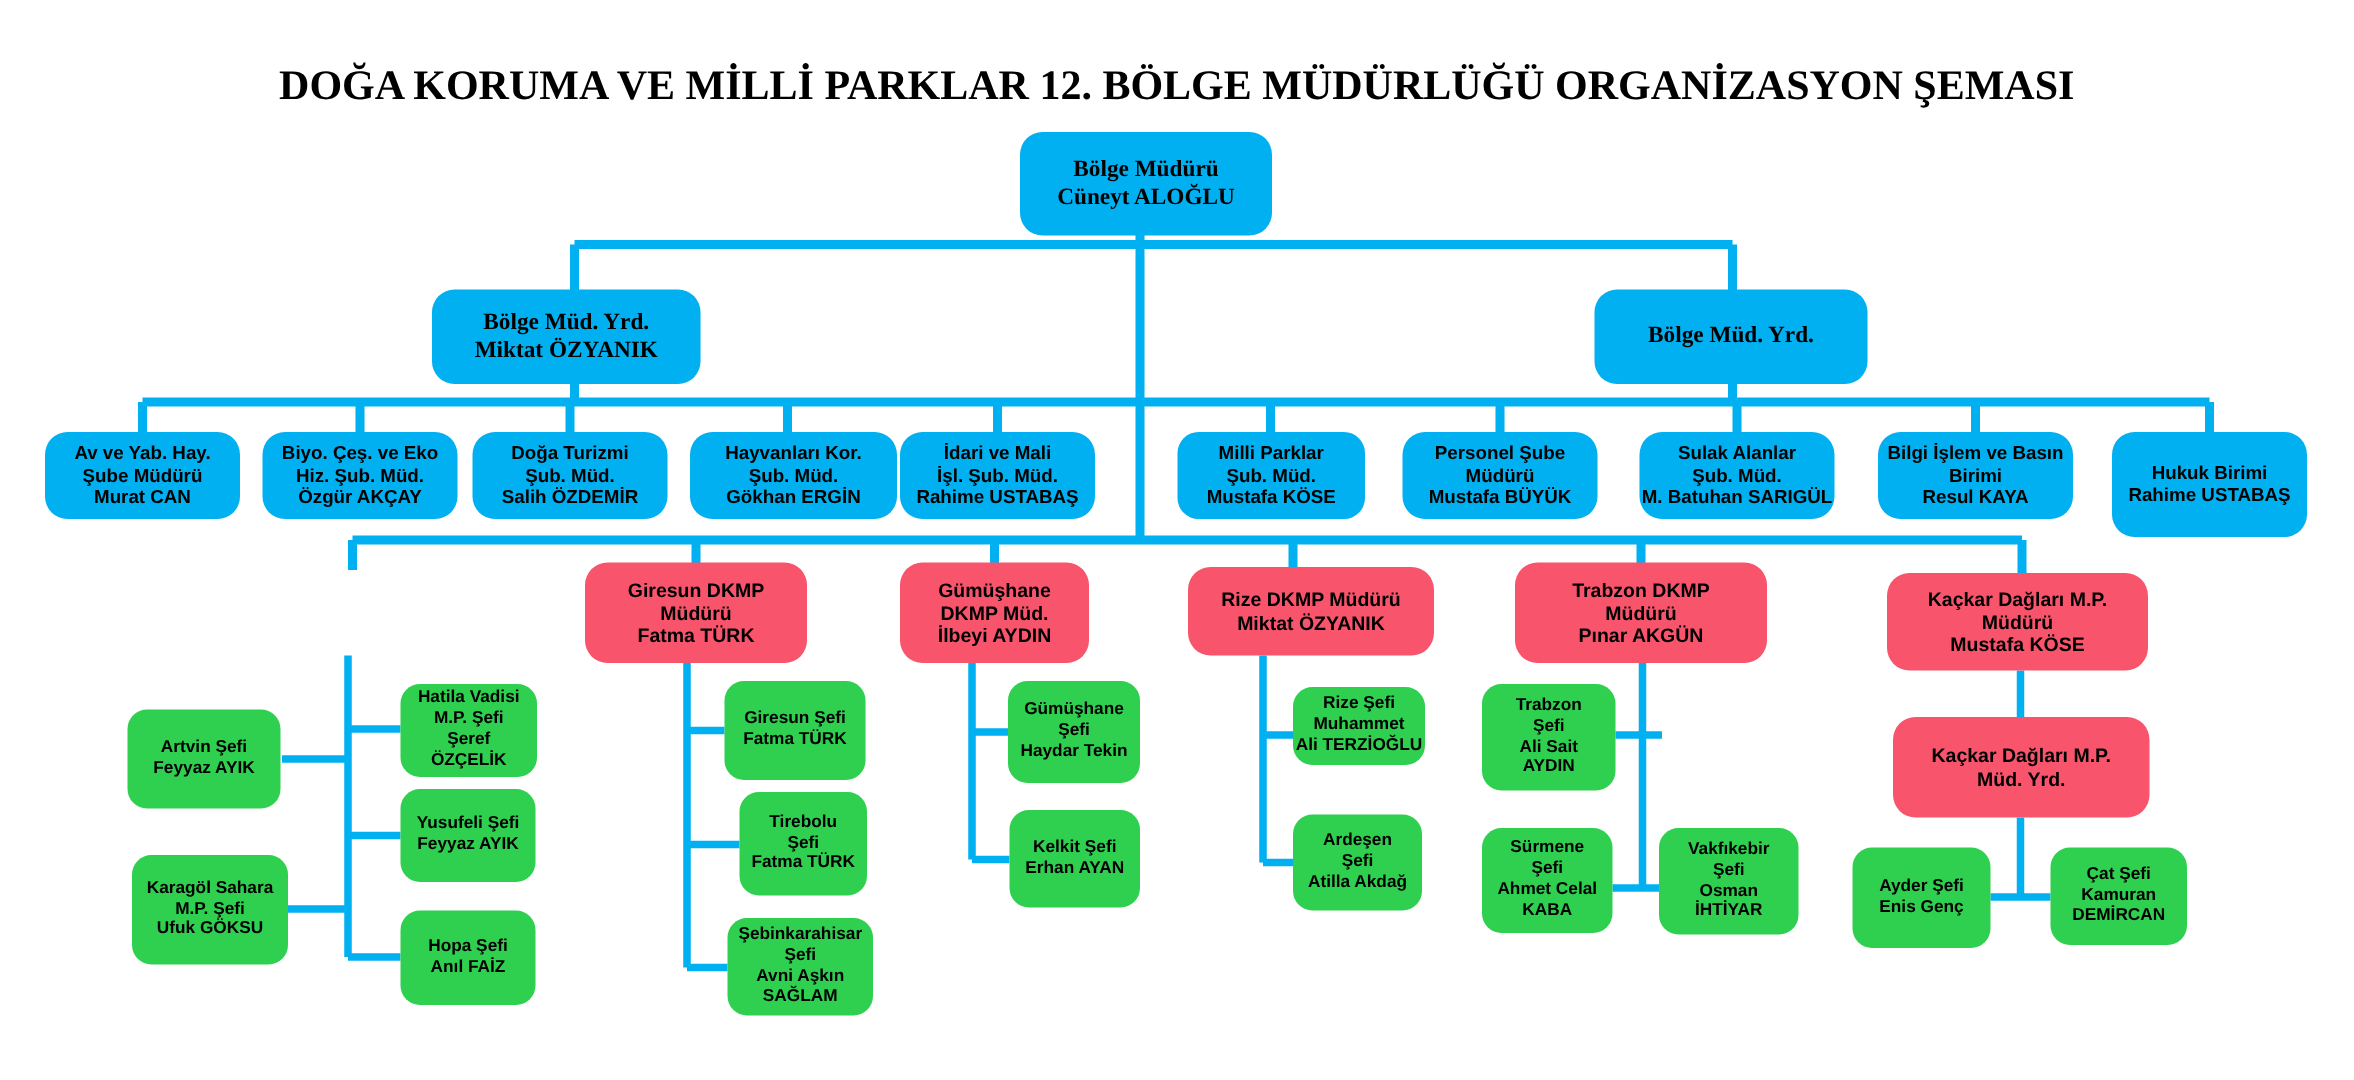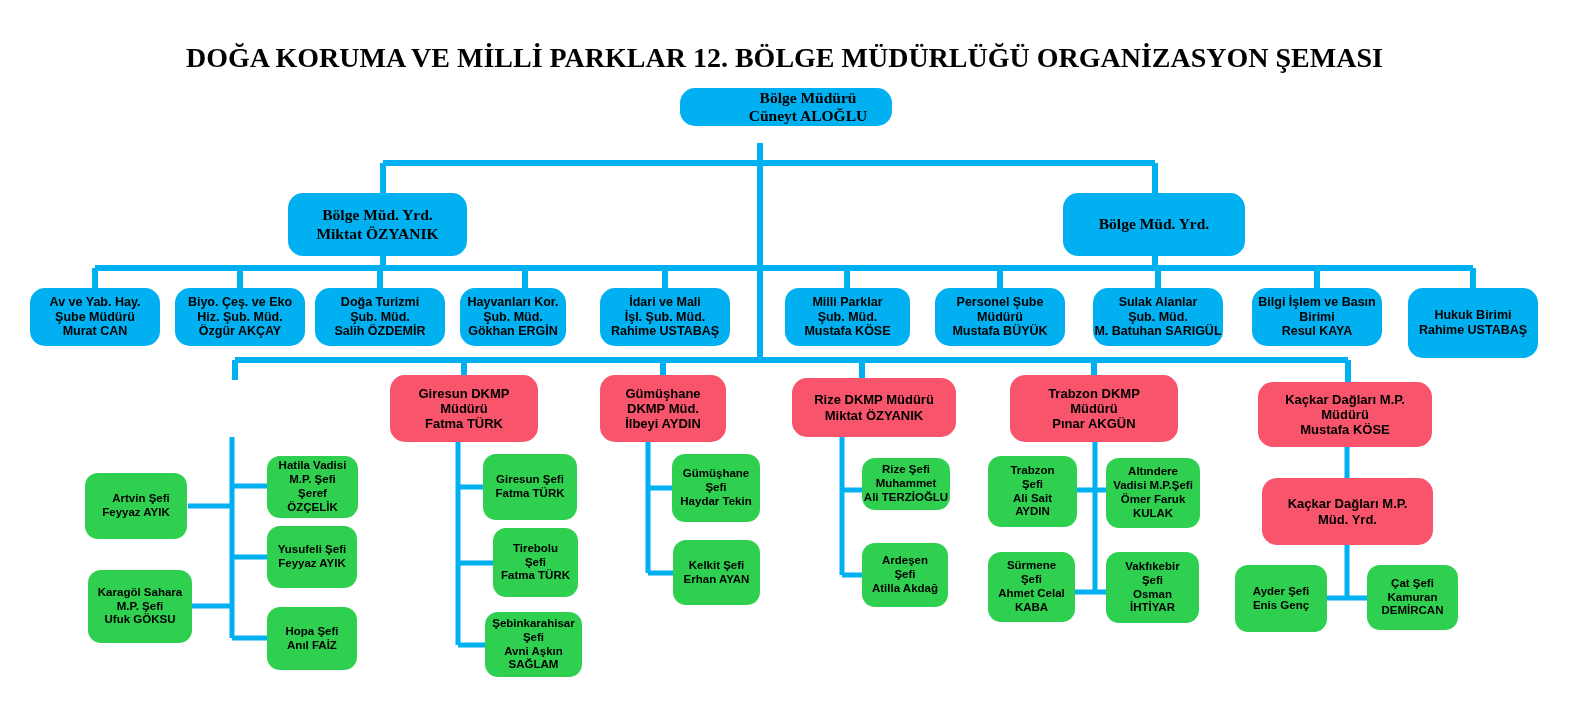--- a/index.html
+++ b/index.html
@@ -61,37 +61,37 @@
 
     <path fill="none" stroke="#00B0F0" stroke-width="5" d="
       M232 437 V638  M188 506 H232  M232 486 H267  M232 557 H267  M192 606 H232  M232 638 H267
       M458 442 V645  M458 487 H483  M458 563 H493  M458 645 H485
       M648 442 V573  M648 488 H672  M648 573 H673
       M842 437 V575  M842 490 H862  M842 575 H862
       M1095 442 V592 M1077 490 H1108 M1075 592 H1108
       M1347 447 V478 M1347 545 V598 M1327 598 H1367"></path>
   </svg>
 
-  <div class="node blue serif" style="left:680px;top:88px;width:168px;height:38px;padding-left:44px;">Bölge Müdürü
+  <div class="node blue serif" style="left:680px;top:88px;width:168px;height:69px;">Bölge Müdürü
 Cüneyt ALOĞLU</div>
 
   <div class="node blue serif" style="left:288px;top:193px;width:179px;height:63px;">Bölge Müd. Yrd.
 Miktat ÖZYANIK</div>
   <div class="node blue serif" style="left:1063px;top:193px;width:182px;height:63px;">Bölge Müd. Yrd.</div>
 
   <div class="node blue lvl2" style="left:30px;top:288px;width:130px;height:58px;">Av ve Yab. Hay.
 Şube Müdürü
 Murat CAN</div>
   <div class="node blue lvl2" style="left:175px;top:288px;width:130px;height:58px;">Biyo. Çeş. ve Eko
 Hiz. Şub. Müd.
 Özgür AKÇAY</div>
   <div class="node blue lvl2" style="left:315px;top:288px;width:130px;height:58px;">Doğa Turizmi
 Şub. Müd.
 Salih ÖZDEMİR</div>
-  <div class="node blue lvl2" style="left:460px;top:288px;width:106px;height:58px;">Hayvanları Kor.
+  <div class="node blue lvl2" style="left:460px;top:288px;width:138px;height:58px;">Hayvanları Kor.
 Şub. Müd.
 Gökhan ERGİN</div>
   <div class="node blue lvl2" style="left:600px;top:288px;width:130px;height:58px;">İdari ve Mali
 İşl. Şub. Müd.
 Rahime USTABAŞ</div>
   <div class="node blue lvl2" style="left:785px;top:288px;width:125px;height:58px;border-radius:14px;">Milli Parklar
 Şub. Müd.
 Mustafa KÖSE</div>
   <div class="node blue lvl2" style="left:935px;top:288px;width:130px;height:58px;">Personel Şube
 Müdürü
@@ -115,21 +115,21 @@
 Miktat ÖZYANIK</div>
   <div class="node red lvl3" style="left:1010px;top:375px;width:168px;height:67px;">Trabzon DKMP
 Müdürü
 Pınar AKGÜN</div>
   <div class="node red lvl3" style="left:1258px;top:382px;width:174px;height:65px;">Kaçkar Dağları M.P.
 Müdürü
 Mustafa KÖSE</div>
   <div class="node red lvl3" style="left:1262px;top:478px;width:171px;height:67px;">Kaçkar Dağları M.P.
 Müd. Yrd.</div>
 
-  <div class="node green chief" style="left:85px;top:473px;width:102px;height:66px;text-align:right;">Artvin Şefi
+  <div class="node green chief" style="left:85px;top:473px;width:102px;height:66px;">Artvin Şefi
 Feyyaz AYIK</div>
   <div class="node green chief" style="left:267px;top:456px;width:91px;height:62px;">Hatila Vadisi
 M.P. Şefi
 Şeref
 ÖZÇELİK</div>
   <div class="node green chief" style="left:267px;top:526px;width:90px;height:62px;">Yusufeli Şefi
 Feyyaz AYIK</div>
   <div class="node green chief" style="left:88px;top:570px;width:104px;height:73px;">Karagöl Sahara
 M.P. Şefi
 Ufuk GÖKSU</div>
@@ -156,24 +156,20 @@
 Muhammet
 Ali TERZİOĞLU</div>
   <div class="node green chief" style="left:862px;top:543px;width:86px;height:64px;">Ardeşen
 Şefi
 Atilla Akdağ</div>
 
   <div class="node green chief" style="left:988px;top:456px;width:89px;height:71px;">Trabzon
 Şefi
 Ali Sait
 AYDIN</div>
-  <div class="node green chief" style="left:1106px;top:458px;width:94px;height:70px;">Altındere
-Vadisi M.P.Şefi
-Ömer Faruk
-KULAK</div>
   <div class="node green chief" style="left:988px;top:552px;width:87px;height:70px;">Sürmene
 Şefi
 Ahmet Celal
 KABA</div>
   <div class="node green chief" style="left:1106px;top:552px;width:93px;height:71px;">Vakfıkebir
 Şefi
 Osman
 İHTİYAR</div>
 
   <div class="node green chief" style="left:1235px;top:565px;width:92px;height:67px;">Ayder Şefi

